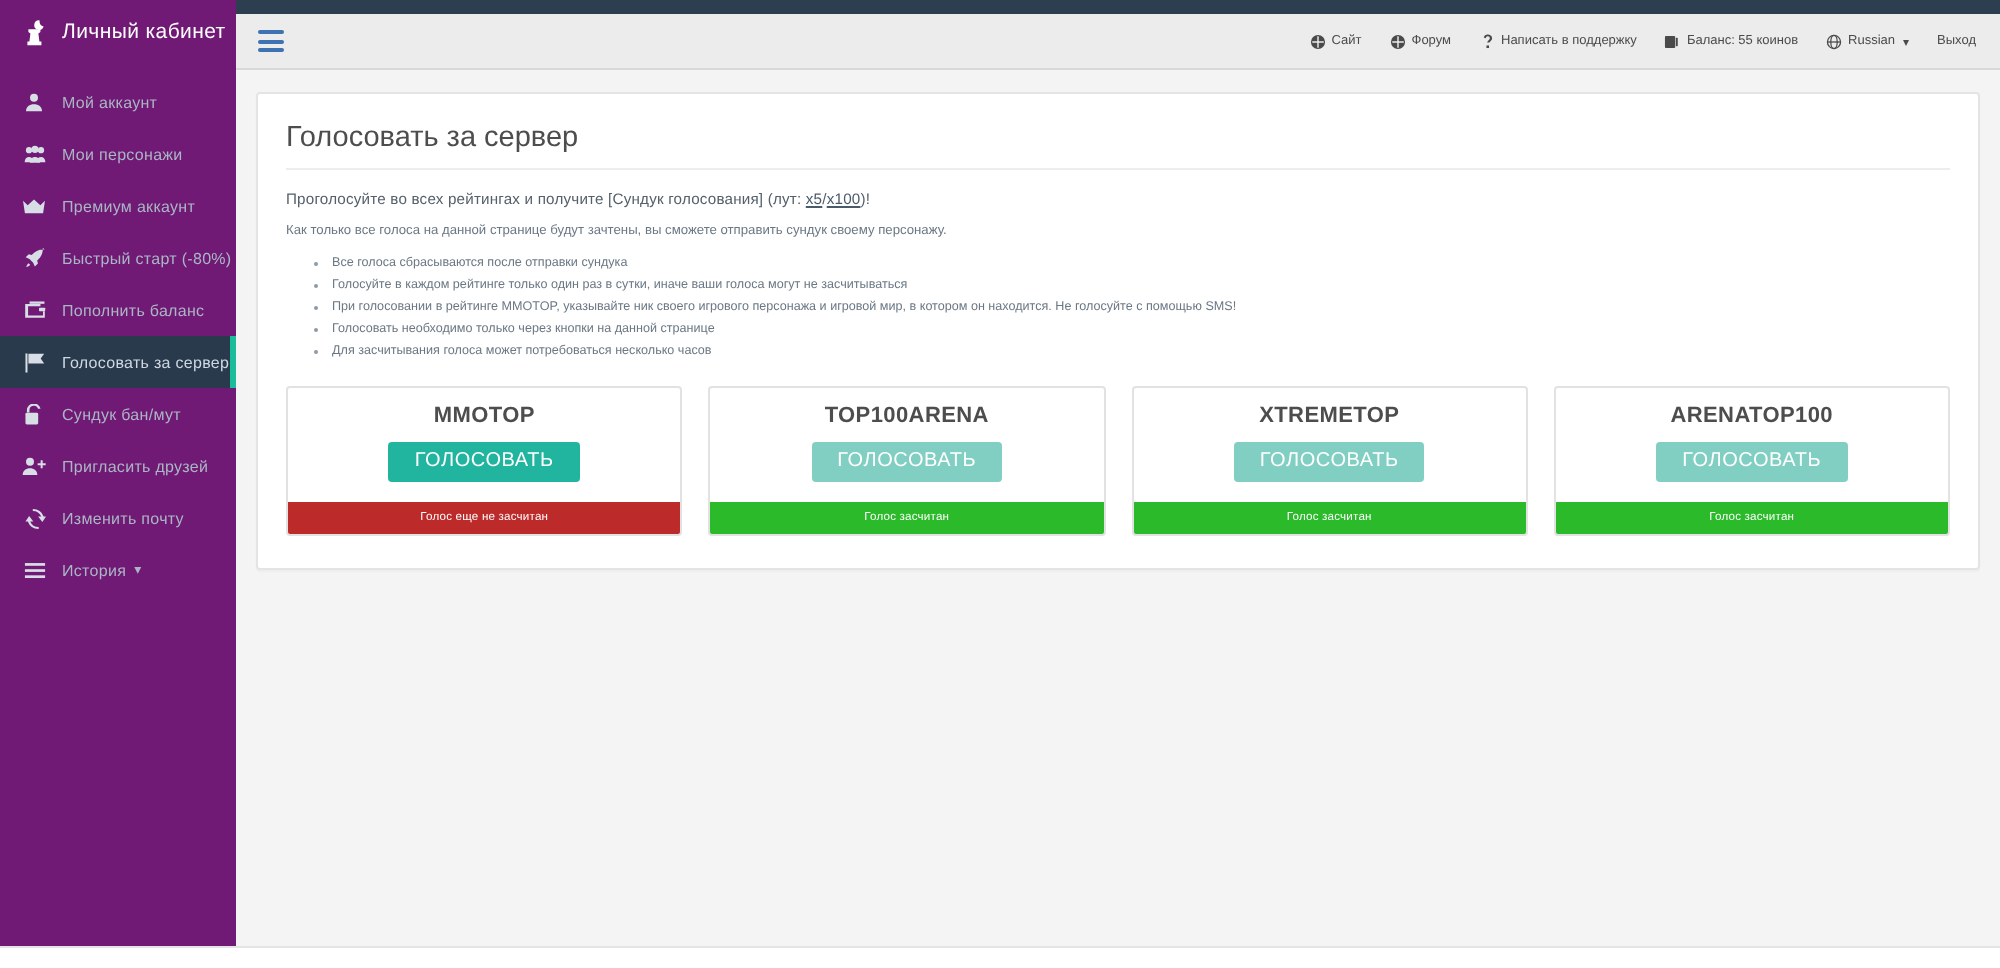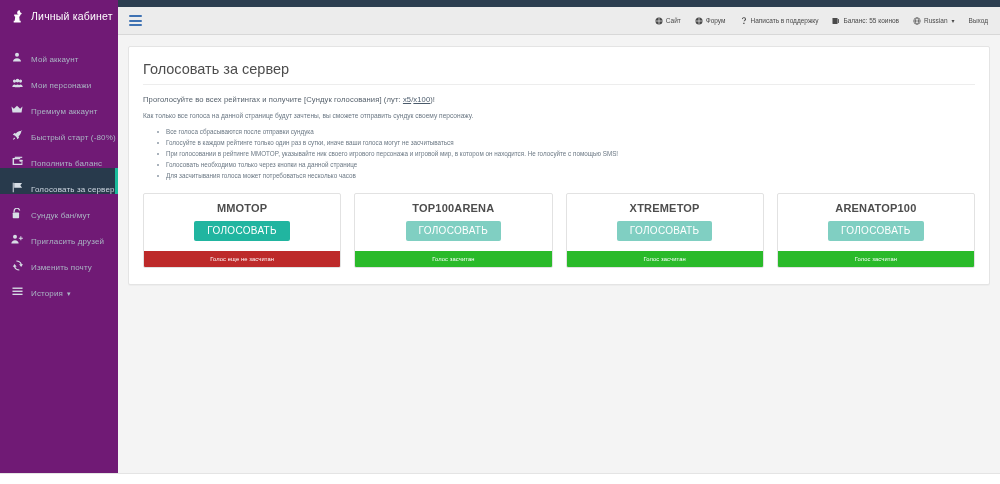--- a/index.html
+++ b/index.html
@@ -32,21 +32,21 @@
   #brand .glyph {
     width: 14px; height: 16px;
     margin-right: 7px;
     display: flex; align-items: center; justify-content: center;
   }
   #brand .brand-label { white-space: nowrap; }
 
   .nav-list { margin-top: 6px; }
   .nav-item {
     position: relative;
-    display: flex; align-items: flex-end;
+    display: flex; align-items: center;
     height: 26px;
     padding-left: 10px;
     color: #aab6c4;
     font-size: 8px;
     letter-spacing: .15px;
     white-space: nowrap;
     cursor: pointer;
   }
   .nav-item .nav-ico {
     width: 14px; height: 14px;

